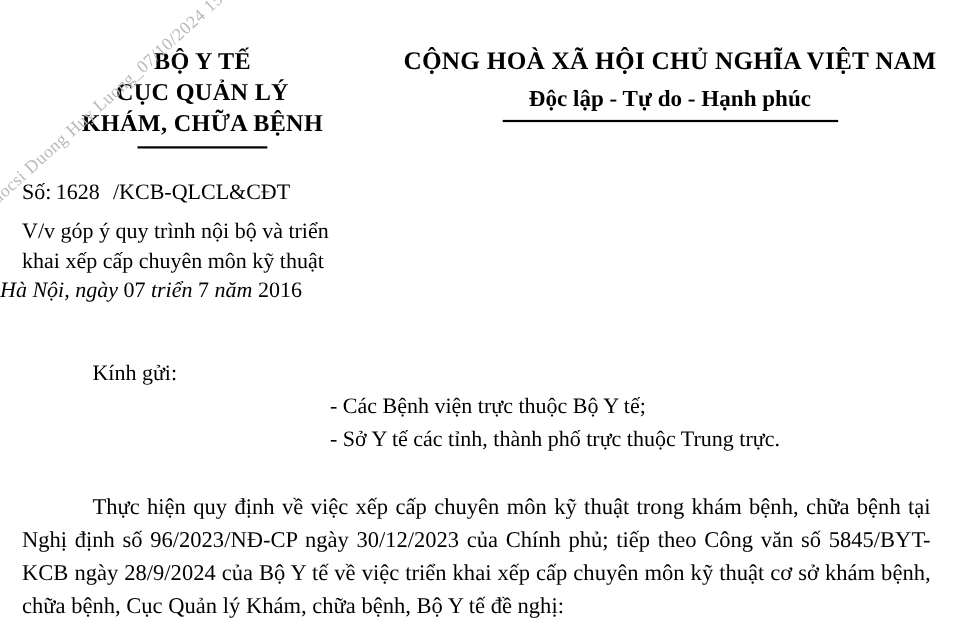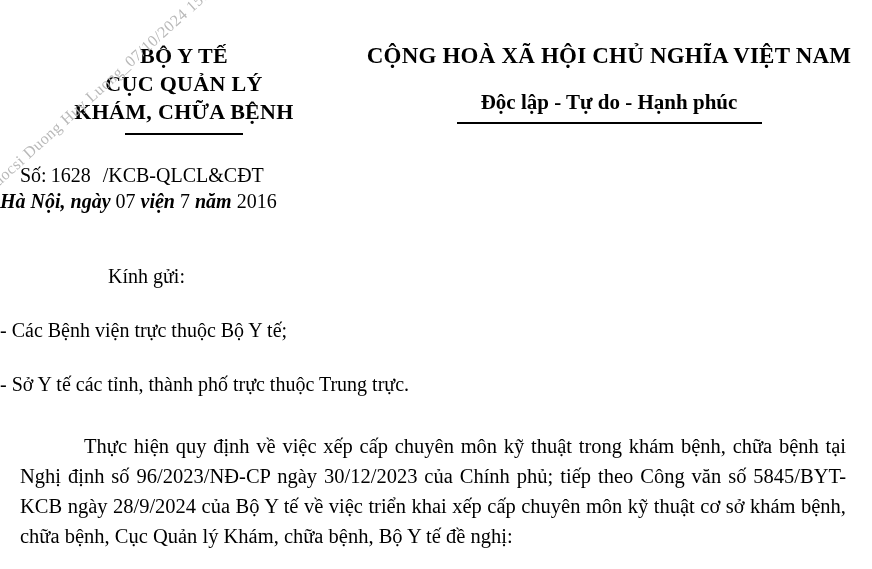--- a/index.html
+++ b/index.html
@@ -61,21 +61,21 @@
     font-weight: bold;
     font-size: 23px;
     line-height: 1.25;
     letter-spacing: 0.2px;
   }
 
   .motto-line {
     font-weight: bold;
     font-size: 21px;
     line-height: 1.3;
-    margin-top: 18px;
+    margin-top: 5px;
   }
 
   .motto-underline {
     width: 305px;
     height: 2px;
     background: #000;
     margin: 6px auto 0 auto;
   }
 
   
@@ -108,39 +108,38 @@
   .midrow-right {
     flex: 1;
     text-align: center;
     padding-right: 24px;
     font-style: italic;
     font-size: 20px;
     white-space: nowrap;
   }
   .midrow-right .sep {
     font-style: italic;
-    font-weight: bold;
   }
   .midrow-right .daynum,
   .midrow-right .monthnum,
   .midrow-right .yearnum {
     font-style: normal;
   }
 
   
   .recipients {
     margin-top: 48px;
     font-size: 20px;
     line-height: 1.5;
   }
   .kinh-gui {
-    padding-left: 108px;
+    padding-left: 84px;
   }
   .recipient-item {
-    margin-top: 24px;
+    padding-left: 300px;
   }
 
   
   .body-text {
     margin-top: 32px;
     padding: 0 26px 0 20px;
     font-size: 20.5px;
     line-height: 1.47;
     text-align: justify;
   }
@@ -184,25 +183,26 @@
       <div class="motto-line">Độc lập - Tự do - Hạnh phúc</div>
       <div class="motto-underline"></div>
     </div>
   </div>
 
   <div class="midrow">
     <div class="midrow-left">
       <div class="doc-number">
         <span>Số:</span><span class="num">1628</span><span>/KCB-QLCL&amp;CĐT</span>
       </div>
+      <div class="subject">V/v góp ý quy trình nội bộ và triển khai xếp cấp chuyên môn kỹ thuật</div>
     </div>
     <div class="midrow-right">
       <span class="sep">Hà Nội, ngày</span>
       <span class="daynum">07</span>
-      <span class="sep">viện</span>
+      <span class="sep">triển</span>
       <span class="monthnum">7</span>
       <span class="sep">năm</span>
       <span class="yearnum">2016</span>
     </div>
   </div>
 
   <div class="recipients">
     <div class="kinh-gui">Kính gửi:</div>
     <div class="recipient-item">- Các Bệnh viện trực thuộc Bộ Y tế;</div>
     <div class="recipient-item">- Sở Y tế các tỉnh, thành phố trực thuộc Trung trực.</div>

